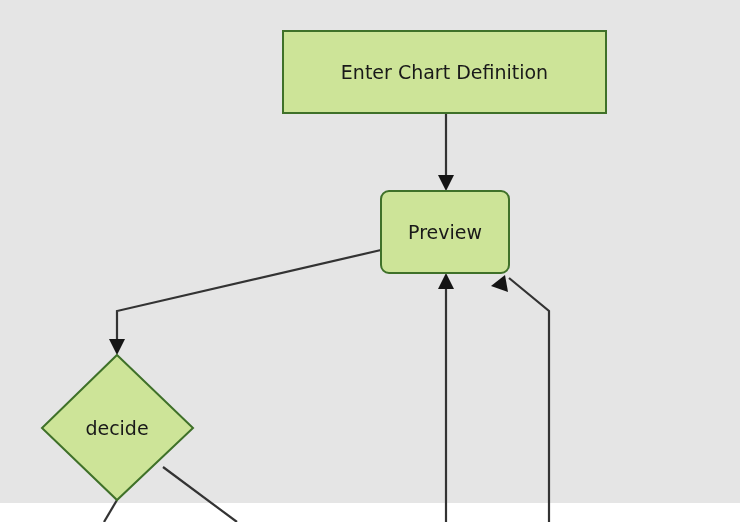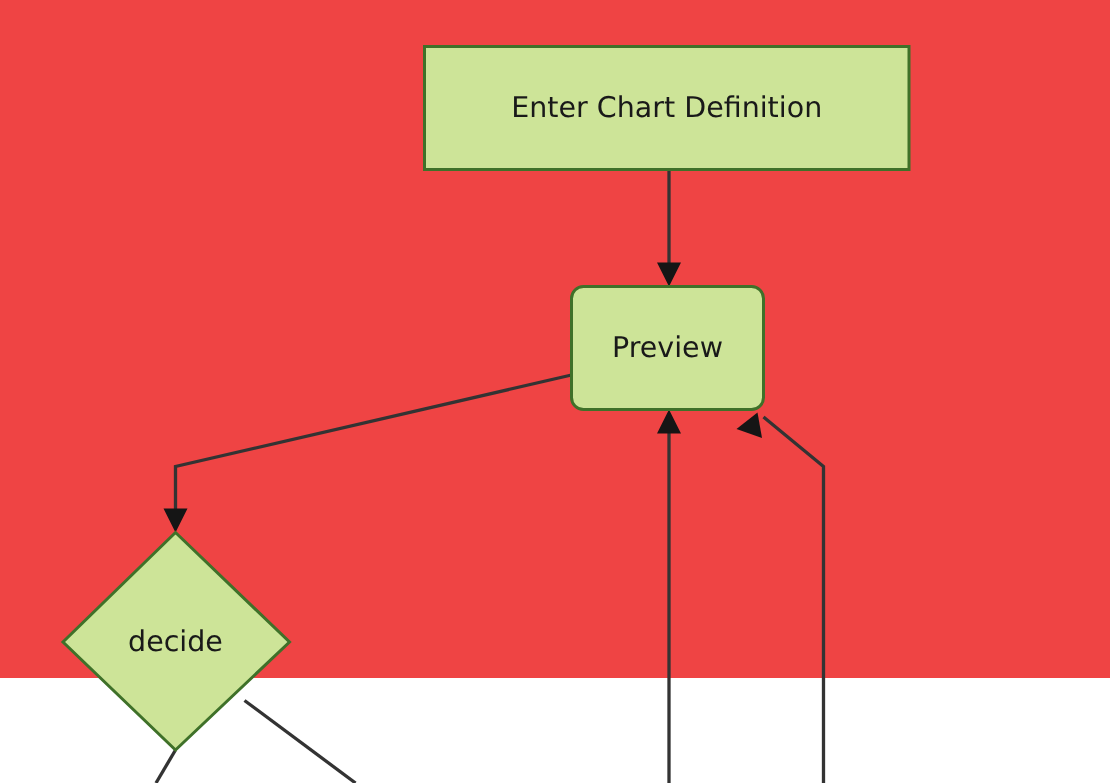--- a/index.html
+++ b/index.html
@@ -9,22 +9,22 @@
   }
   body {
     width: 740px;
     height: 522px;
     overflow: hidden;
     font-family: "DejaVu Sans", sans-serif;
   }
   #flowchart {
     position: relative;
     width: 740px;
-    height: 452px;
-    background: #ef4444;
+    height: 503px;
+    background: #e5e5e5;
   }
   #flow-svg {
     position: absolute;
     left: 0;
     top: 0;
     width: 740px;
     height: 522px;
   }
   .node-label {
     font-family: "DejaVu Sans", sans-serif;

